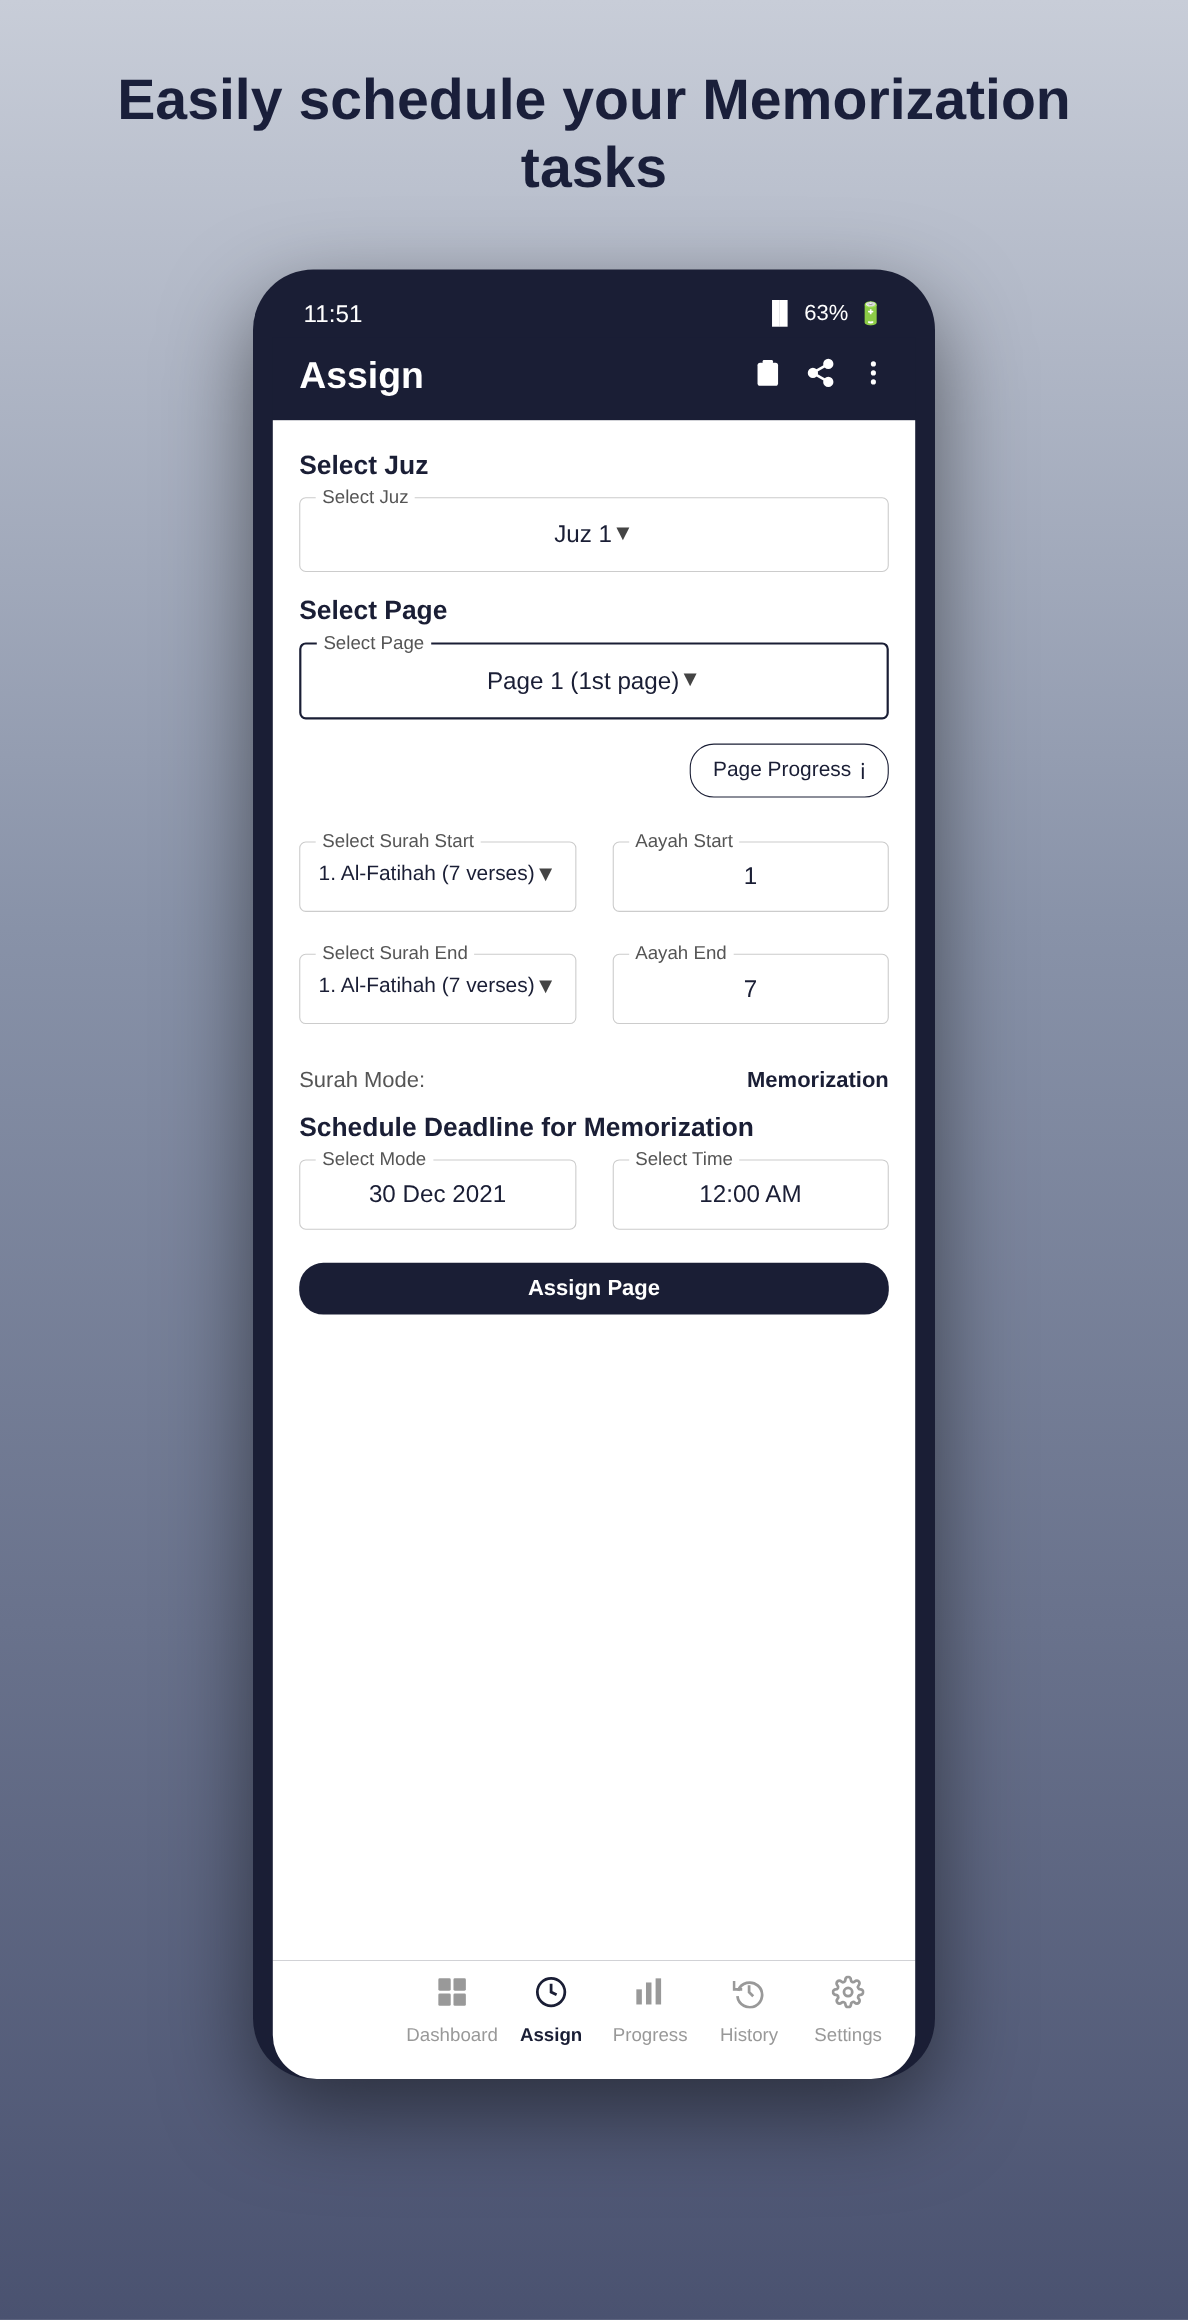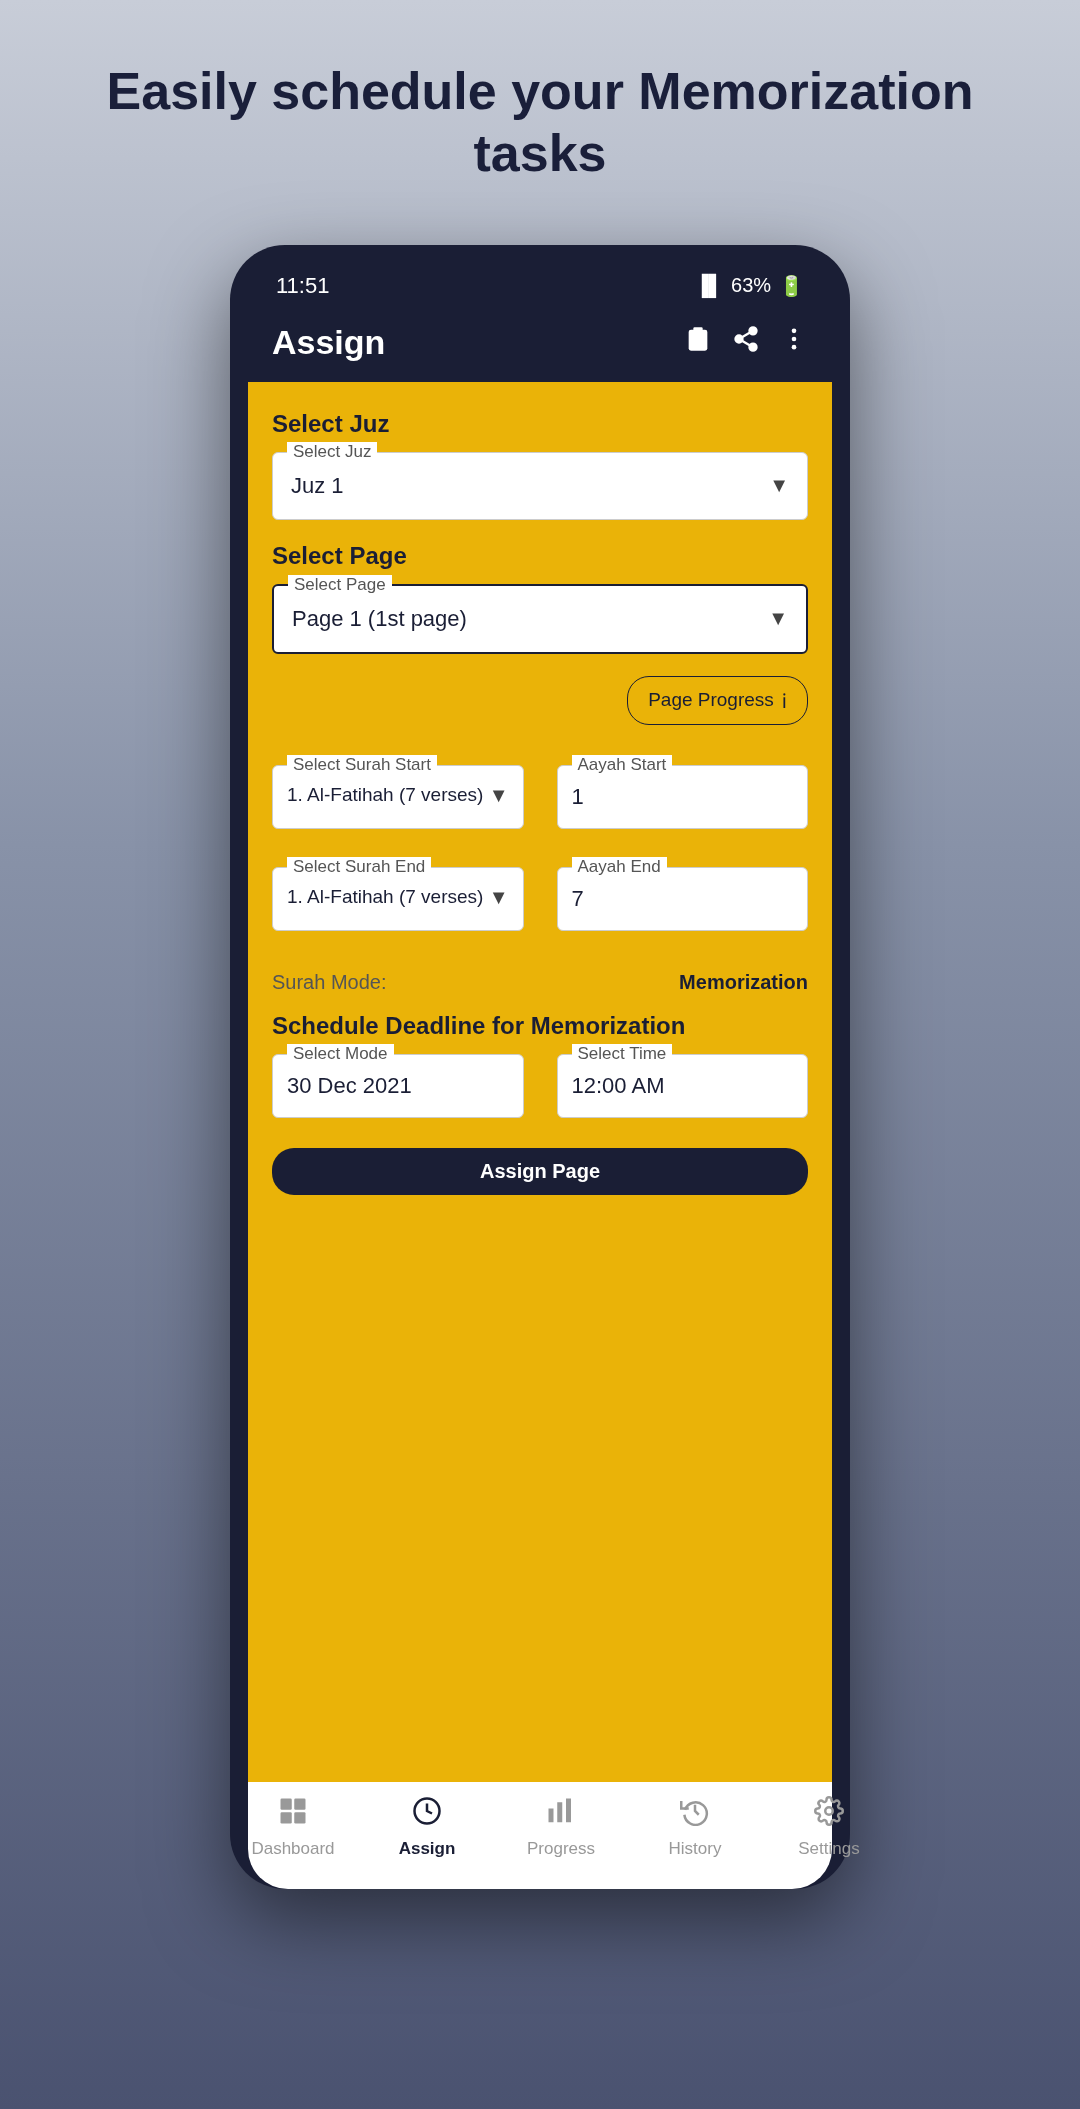--- a/index.html
+++ b/index.html
@@ -76,21 +76,21 @@
     }
 
     .header-icon {
       color: white;
       font-size: 28px;
       cursor: pointer;
     }
 
     
     .app-content {
-      background: #eab308;
+      background: #ffffff;
       border-radius: 0;
       padding: 28px 24px 24px 24px;
       min-height: 1400px;
     }
 
     
     .section-label {
       font-size: 24px;
       font-weight: 700;
       color: #1a1e35;
@@ -115,21 +115,21 @@
       top: -11px;
       left: 14px;
       background: white;
       padding: 0 6px;
       font-size: 17px;
       color: #555;
     }
 
     .field-content {
       display: flex;
-      justify-content: space-between;
+      justify-content: center;
       align-items: center;
       padding: 20px 18px;
       font-size: 22px;
       color: #1a1e35;
       cursor: pointer;
     }
 
     .dropdown-arrow {
       font-size: 20px;
       color: #444;
@@ -193,25 +193,24 @@
       font-weight: 600;
       cursor: pointer;
       margin-top: 8px;
       margin-bottom: 24px;
     }
 
     
     .bottom-nav {
       background: white;
       display: flex;
-      justify-content: flex-start;
+      justify-content: flex-end;
       align-items: center;
       padding: 14px 16px 30px 0;
       border-radius: 0 0 40px 40px;
-      gap: 44px;
     }
 
     .nav-item {
       display: flex;
       flex-direction: column;
       align-items: center;
       gap: 6px;
       cursor: pointer;
       min-width: 90px;
     }

